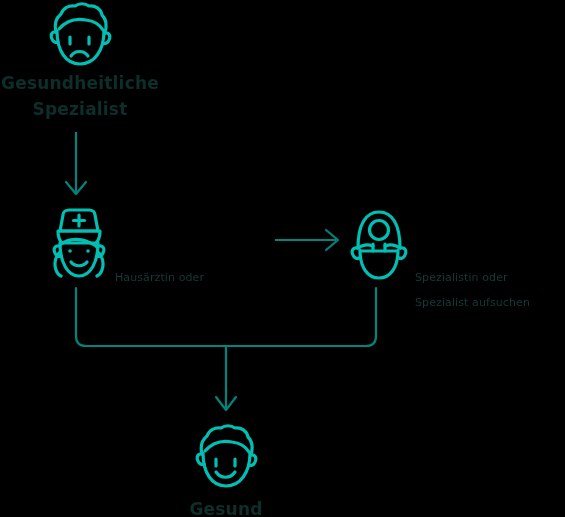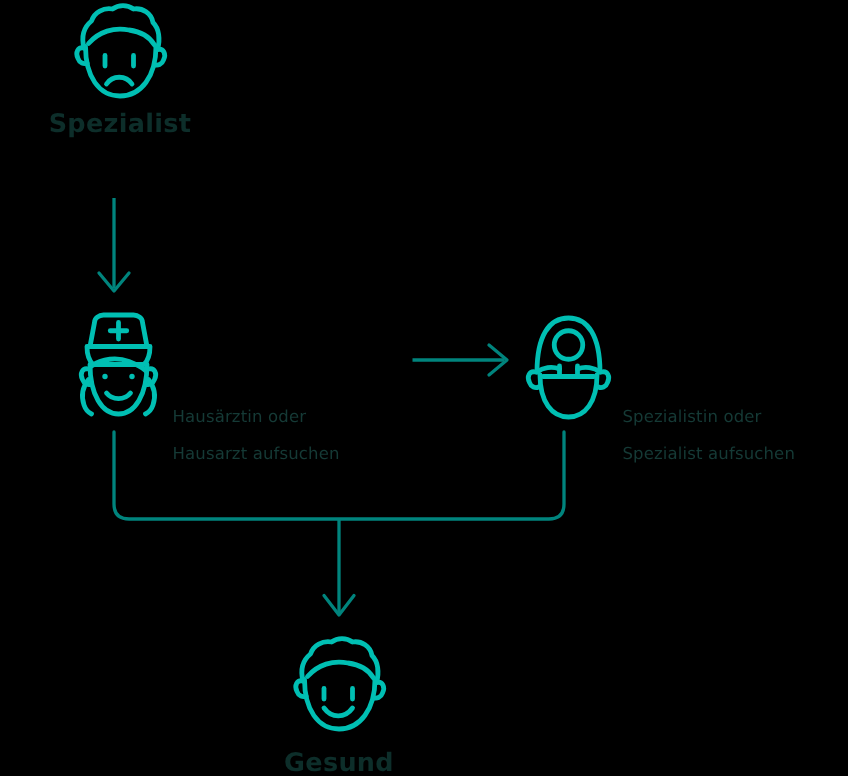--- a/index.html
+++ b/index.html
@@ -125,20 +125,21 @@
 
         <line x1="26" y1="35" x2="26" y2="42"></line>
         <line x1="45" y1="35" x2="45" y2="42"></line>
 
         <path d="M27,54 C31,48 40,48 44,54"></path>
       </g>
     </svg>
   </div>
 
   <div class="node-title" id="title-complaints">
+    <span class="ln">Gesundheitliche</span>
     <span class="ln">Spezialist</span>
   </div>
 
   <div class="icon-wrap" id="icon-gp">
     <svg viewBox="0 0 70 78" width="70" height="78" xmlns="http://www.w3.org/2000/svg">
       <g fill="none" stroke="#00bfb3" stroke-width="3.2" stroke-linecap="round" stroke-linejoin="round">
 
         <path d="M16,25 L19,9 C19,6 22,4 25,4 L45,4 C48,4 51,6 51,9 L54,25 Z"></path>
 
         <line x1="35" y1="9" x2="35" y2="20"></line>
@@ -159,21 +160,20 @@
         <path d="M27,56 C31,61 39,61 43,56"></path>
 
         <path d="M15,47 C11,52 10,58 12,64 C13,67 15,69 17,70"></path>
         <path d="M55,47 C59,52 60,58 58,64 C57,67 55,69 53,70"></path>
       </g>
     </svg>
   </div>
 
   <div class="node-label" id="label-gp">
     <span class="ln">Hausärztin oder</span>
-    <span class="ln">Hausarzt aufsuchen</span>
   </div>
 
   <div class="icon-wrap" id="icon-spec">
     <svg viewBox="0 0 70 78" width="70" height="78" xmlns="http://www.w3.org/2000/svg">
       <g fill="none" stroke="#00bfb3" stroke-width="3.2" stroke-linecap="round" stroke-linejoin="round">
 
         <path d="M14,42 C14,18 22,6 35,6 C48,6 56,18 56,42"></path>
 
         <circle cx="35" cy="24" r="9.5"></circle>
 

